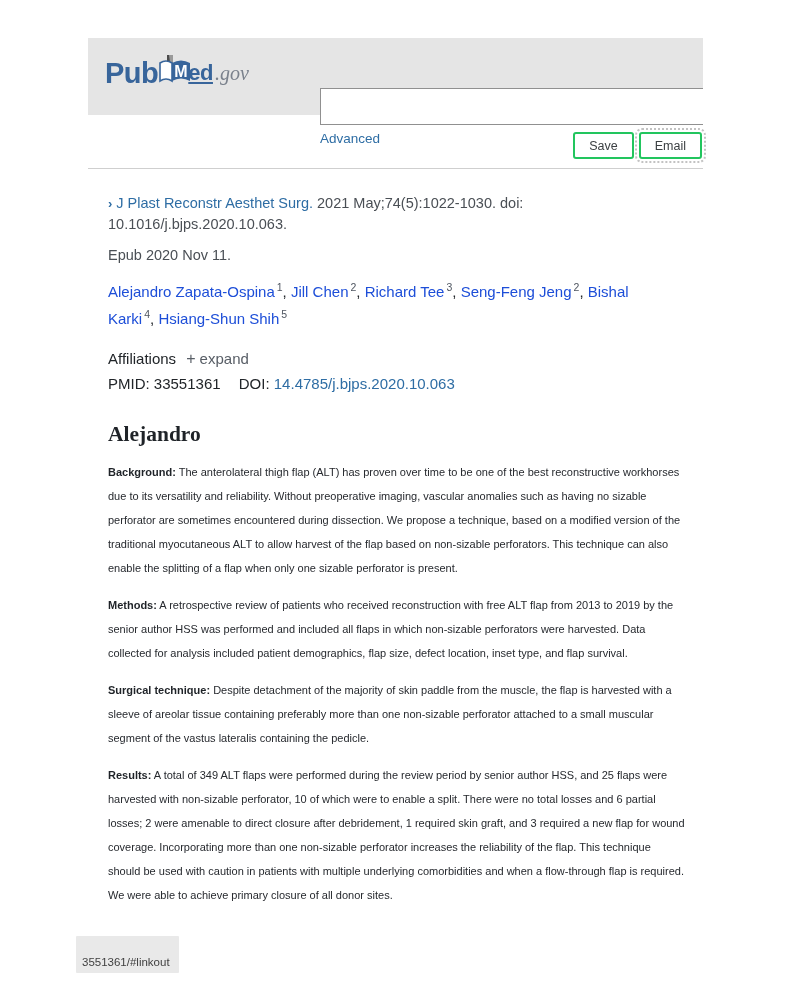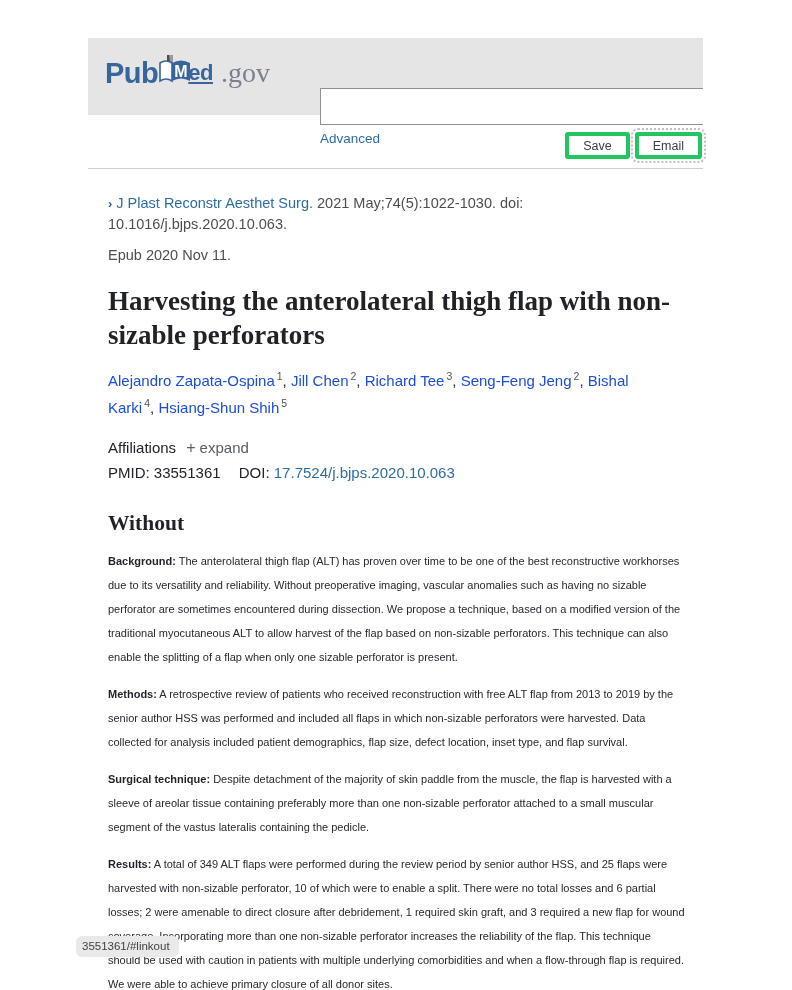--- a/index.html
+++ b/index.html
@@ -6,30 +6,30 @@
   html,body { width:792px; height:990px; background:#ffffff; overflow:hidden;
     font-family:"Liberation Sans", sans-serif; color:#212529; }
   .page { position:relative; width:615px; margin-left:88px; }
 
   
   .header-band { margin-top:38px; height:77px; background:#e5e5e5; display:flex; padding:0 0 0 17px; }
   .logo { display:flex; align-items:center; height:52px; margin-top:9px; text-decoration:none; cursor:pointer; }
   .logo-pub { font-size:29px; font-weight:bold; color:#38659b; letter-spacing:-0.5px; }
   .logo-book { width:36px; height:34px; margin:0 -2px 0 -1px; position:relative; top:-2px; }
   .logo-ed { font-size:22px; font-weight:bold; color:#38659b; letter-spacing:-0.5px; margin-left:-3px;text-decoration:underline; }
-  .logo-gov { font-family:"Liberation Serif", serif; font-size:28px; color:#7a818c; margin-left:8px; }
+  .logo-gov { font-family:"Liberation Serif", serif; font-style:italic; font-size:20px; color:#7a818c; margin-left:2px; }
   .search-col { position:absolute; left:232px; top:50px; width:383px; }
   .search-clip { overflow:hidden; width:383px; height:37px; }
   .search-input { width:400px; height:37px; border:1px solid #909090; background:#ffffff;
       font-size:15px; padding:0 8px; border-radius:0; outline:none; }
   .advanced { display:inline-block; margin-top:6px; font-size:13.5px; color:#2e6da4; text-decoration:none; cursor:pointer; }
 
   
   .actions { display:flex; justify-content:flex-end; gap:5px; margin-top:17px; padding-right:1px; }
-  .btn { height:27px; padding:0 14px; background:#ffffff; border:4px solid #22c55e; border-radius:3px;
+  .btn { height:27px; padding:0 14px; background:#ffffff; border:2px solid #22c55e; border-radius:3px;
       font-size:12.5px; color:#3c4043; font-family:"Liberation Sans", sans-serif; cursor:pointer; }
   .btn-focus { outline:2px dotted #c2c2c2; outline-offset:2px; }
   .divider { border-bottom:1px solid #cfcfcf; margin-top:9px; }
 
   
   .content { padding:0 20px; }
   .citation { margin-top:24px; font-size:14.5px; line-height:20px; color:#4a4f55; }
   .cite-chevron { color:#2e6da4; font-weight:bold; font-size:13px; margin-right:4px; }
   .cite-journal { color:#2e6da4; text-decoration:none; cursor:pointer; }
   .epub { margin-top:13px; font-size:14.5px; color:#4a4f55; }
@@ -53,21 +53,21 @@
   .doi-link { color:#2e6da4; text-decoration:none; cursor:pointer; }
 
   .abstract-heading { margin-top:30px; font-family:"Liberation Serif", serif; font-weight:bold;
       font-size:21.5px; color:#1f2328; }
 
   .abs-para { margin-top:13px; font-size:11px; line-height:24px; color:#26292e; width:577px; }
   .abs-label { font-weight:bold; color:#1f2328; }
 
   
   .status-tooltip { position:absolute; left:76px; top:936px; z-index:5; background:#e9e9e9;
-      color:#3f3f3f; font-size:11.5px; padding:4px 9px 5px 6px; border-radius:6px; white-space:nowrap; }
+      color:#3f3f3f; font-size:11.5px; padding:20px 9px 5px 6px; border-radius:1px; white-space:nowrap; }
 </style>
 </head>
 <body>
 
 <div class="page">
 
   <div class="header-band">
     <a class="logo">
       <span class="logo-pub">Pub</span>
       <svg class="logo-book" viewBox="0 0 36 34">
@@ -94,44 +94,43 @@
   </div>
   <div class="divider"></div>
 
   <div class="content">
 
     <div class="citation">
       <span class="cite-chevron">›</span><a class="cite-journal">J Plast Reconstr Aesthet Surg.</a><span> 2021 May;74(5):1022-1030. doi: 10.1016/j.bjps.2020.10.063.</span>
     </div>
     <div class="epub">Epub 2020 Nov 11.</div>
 
-    <h1 class="title">Harvesting the anterolateral thigh flap with non-sizable perforators</h1>
 
     <div class="authors">
       <a class="author-link">Alejandro Zapata-Ospina</a><sup class="author-sup">1</sup><span class="author-sep">, </span>
       <a class="author-link">Jill Chen</a><sup class="author-sup">2</sup><span class="author-sep">, </span>
       <a class="author-link">Richard Tee</a><sup class="author-sup">3</sup><span class="author-sep">, </span>
       <a class="author-link">Seng-Feng Jeng</a><sup class="author-sup">2</sup><span class="author-sep">, </span>
       <a class="author-link">Bishal Karki</a><sup class="author-sup">4</sup><span class="author-sep">, </span>
       <a class="author-link">Hsiang-Shun Shih</a><sup class="author-sup">5</sup>
     </div>
 
     <div class="affil-row">
       <span class="affil-label">Affiliations</span>
       <button class="expand-btn"><span class="plus">+</span><span>expand</span></button>
     </div>
 
     <div class="ids-row">
       <span>PMID:</span>
       <span>33551361</span>
       <span class="doi-group"><span>DOI:</span>
-      <a class="doi-link">17.7524/j.bjps.2020.10.063</a></span>
+      <a class="doi-link">14.4785/j.bjps.2020.10.063</a></span>
     </div>
 
-    <h2 class="abstract-heading">Without</h2>
+    <h2 class="abstract-heading">Alejandro</h2>
 
     <p class="abs-para"><span class="abs-label">Background:</span><span> The anterolateral thigh flap (ALT) has proven over time to be one of the best reconstructive workhorses due to its versatility and reliability. Without preoperative imaging, vascular anomalies such as having no sizable perforator are sometimes encountered during dissection. We propose a technique, based on a modified version of the traditional myocutaneous ALT to allow harvest of the flap based on non-sizable perforators. This technique can also enable the splitting of a flap when only one sizable perforator is present.</span></p>
     <p class="abs-para"><span class="abs-label">Methods:</span><span> A retrospective review of patients who received reconstruction with free ALT flap from 2013 to 2019 by the senior author HSS was performed and included all flaps in which non-sizable perforators were harvested. Data collected for analysis included patient demographics, flap size, defect location, inset type, and flap survival.</span></p>
     <p class="abs-para"><span class="abs-label">Surgical technique:</span><span> Despite detachment of the majority of skin paddle from the muscle, the flap is harvested with a sleeve of areolar tissue containing preferably more than one non-sizable perforator attached to a small muscular segment of the vastus lateralis containing the pedicle.</span></p>
     <p class="abs-para"><span class="abs-label">Results:</span><span> A total of 349 ALT flaps were performed during the review period by senior author HSS, and 25 flaps were harvested with non-sizable perforator, 10 of which were to enable a split. There were no total losses and 6 partial losses; 2 were amenable to direct closure after debridement, 1 required skin graft, and 3 required a new flap for wound coverage. Incorporating more than one non-sizable perforator increases the reliability of the flap. This technique should be used with caution in patients with multiple underlying comorbidities and when a flow-through flap is required. We were able to achieve primary closure of all donor sites.</span></p>
 
   </div>
 </div>
 
 <div class="status-tooltip">3551361/#linkout</div>

